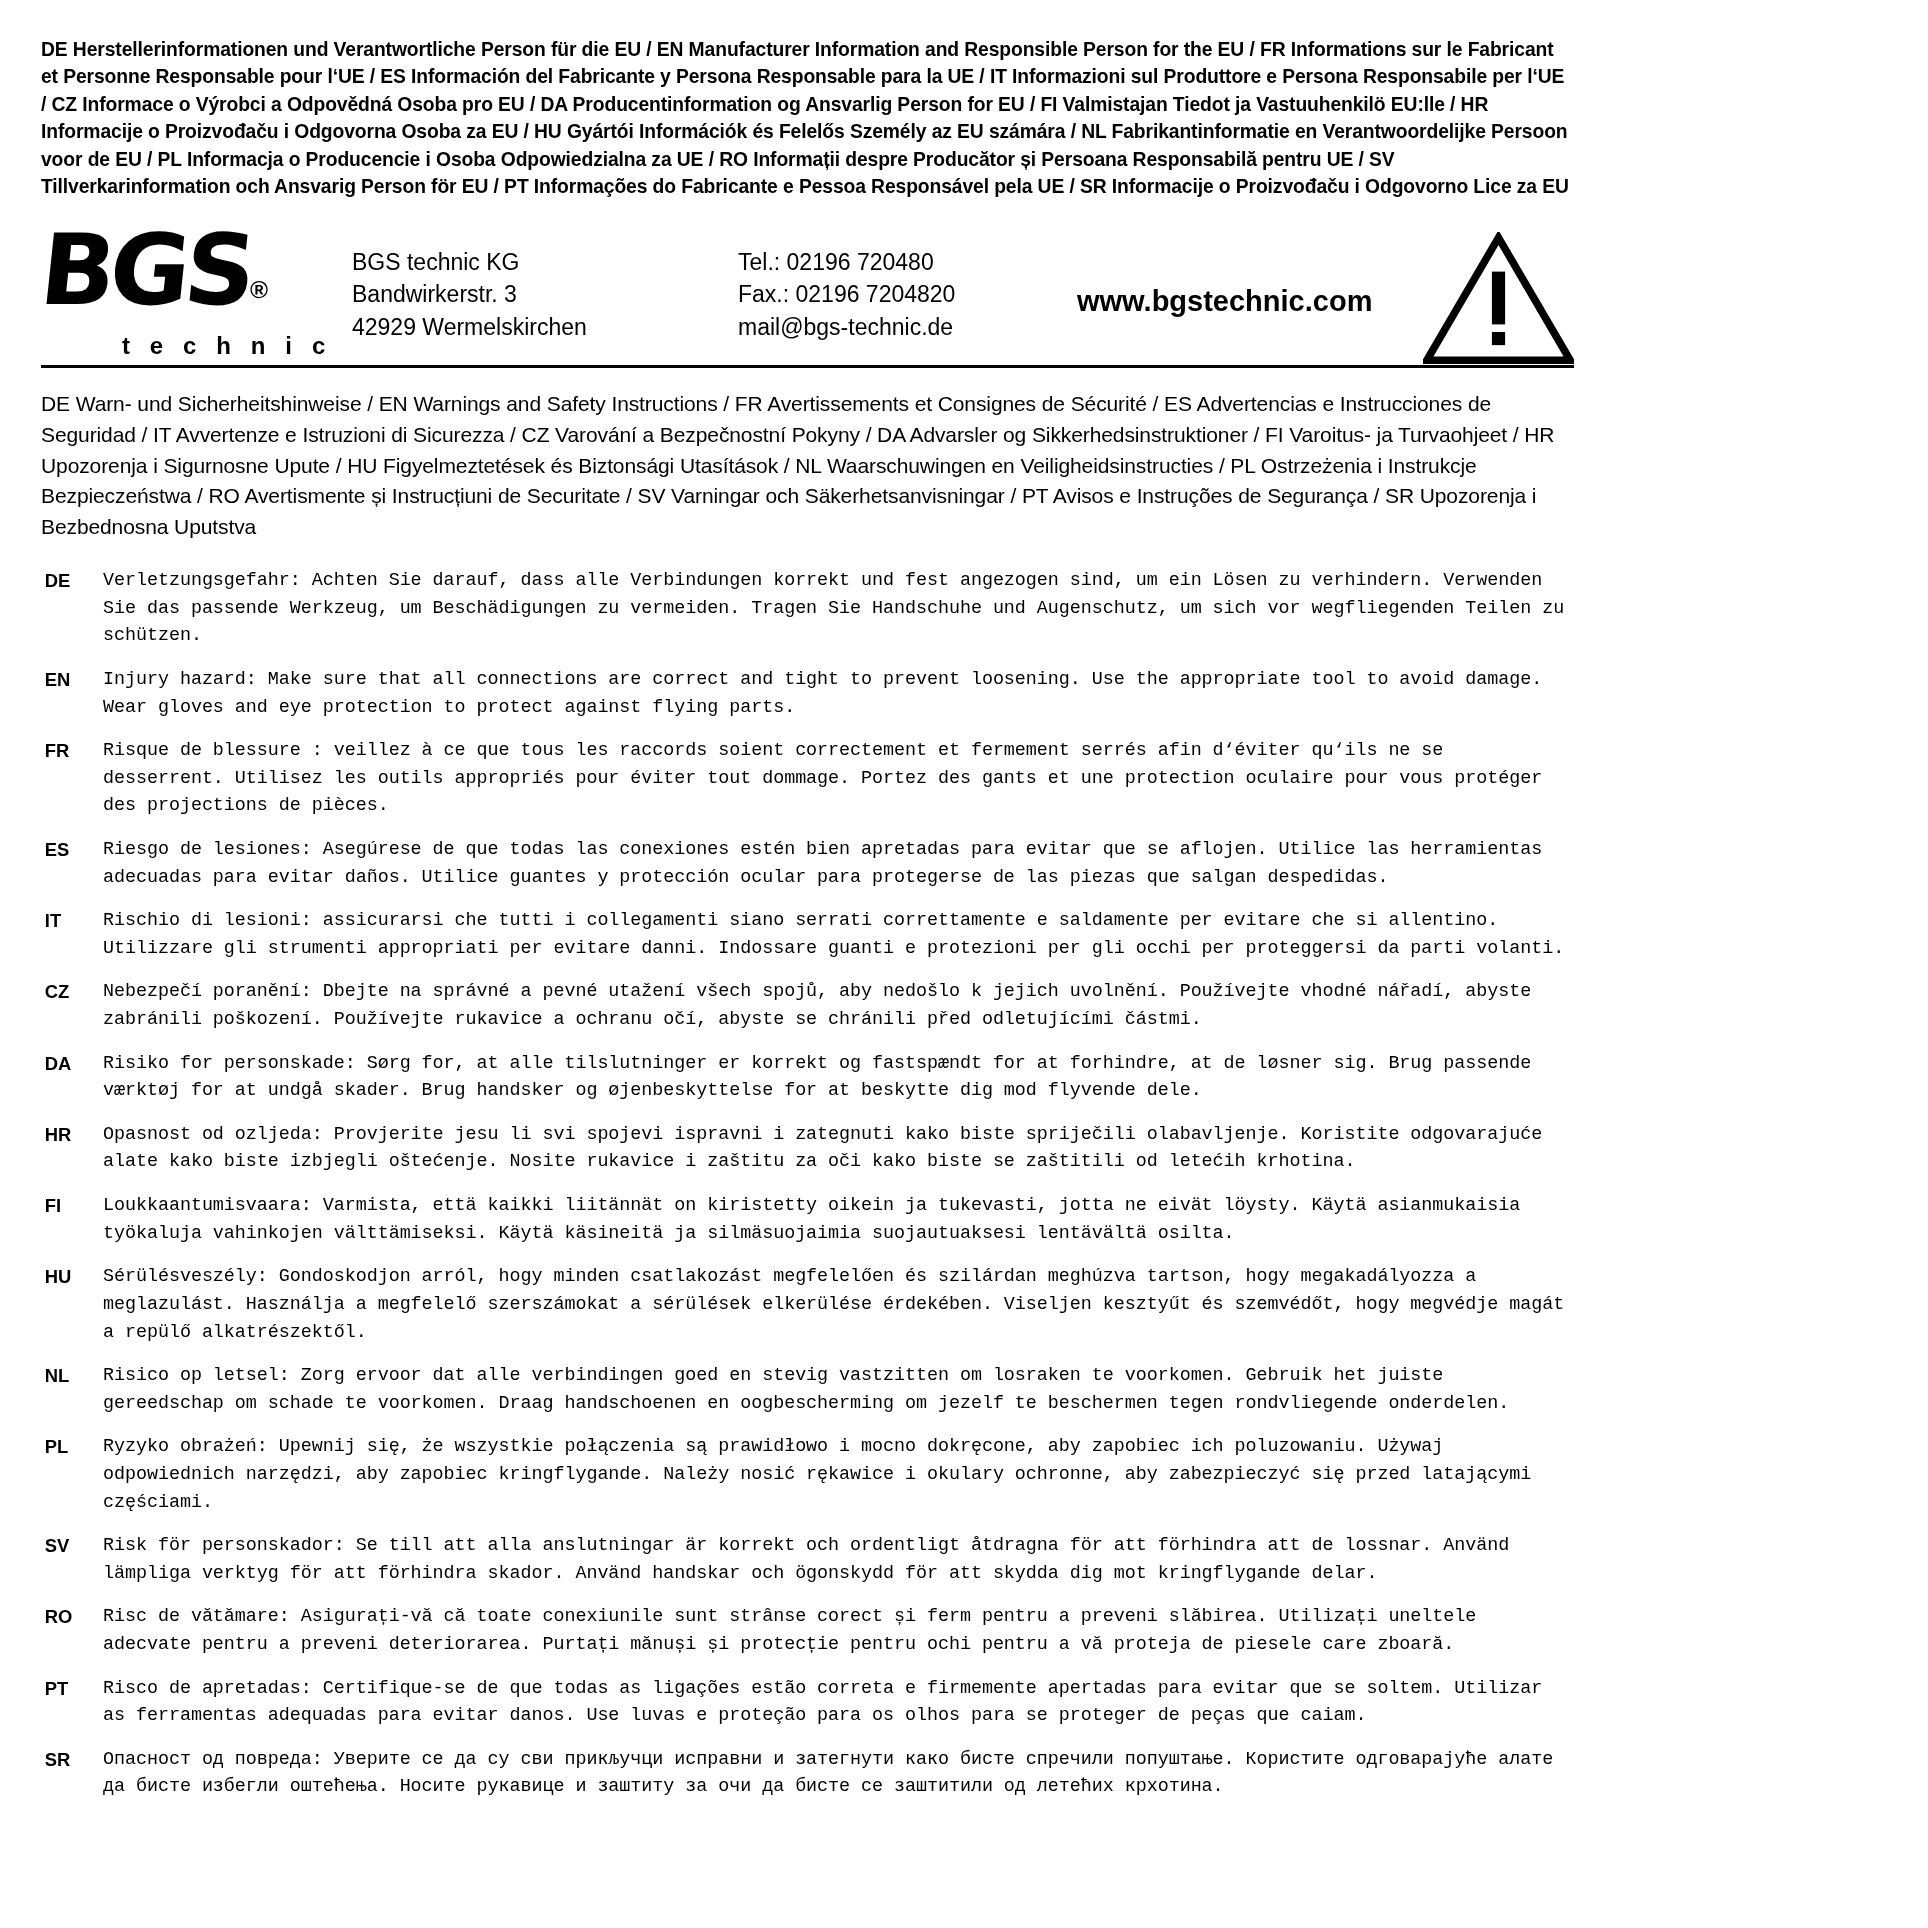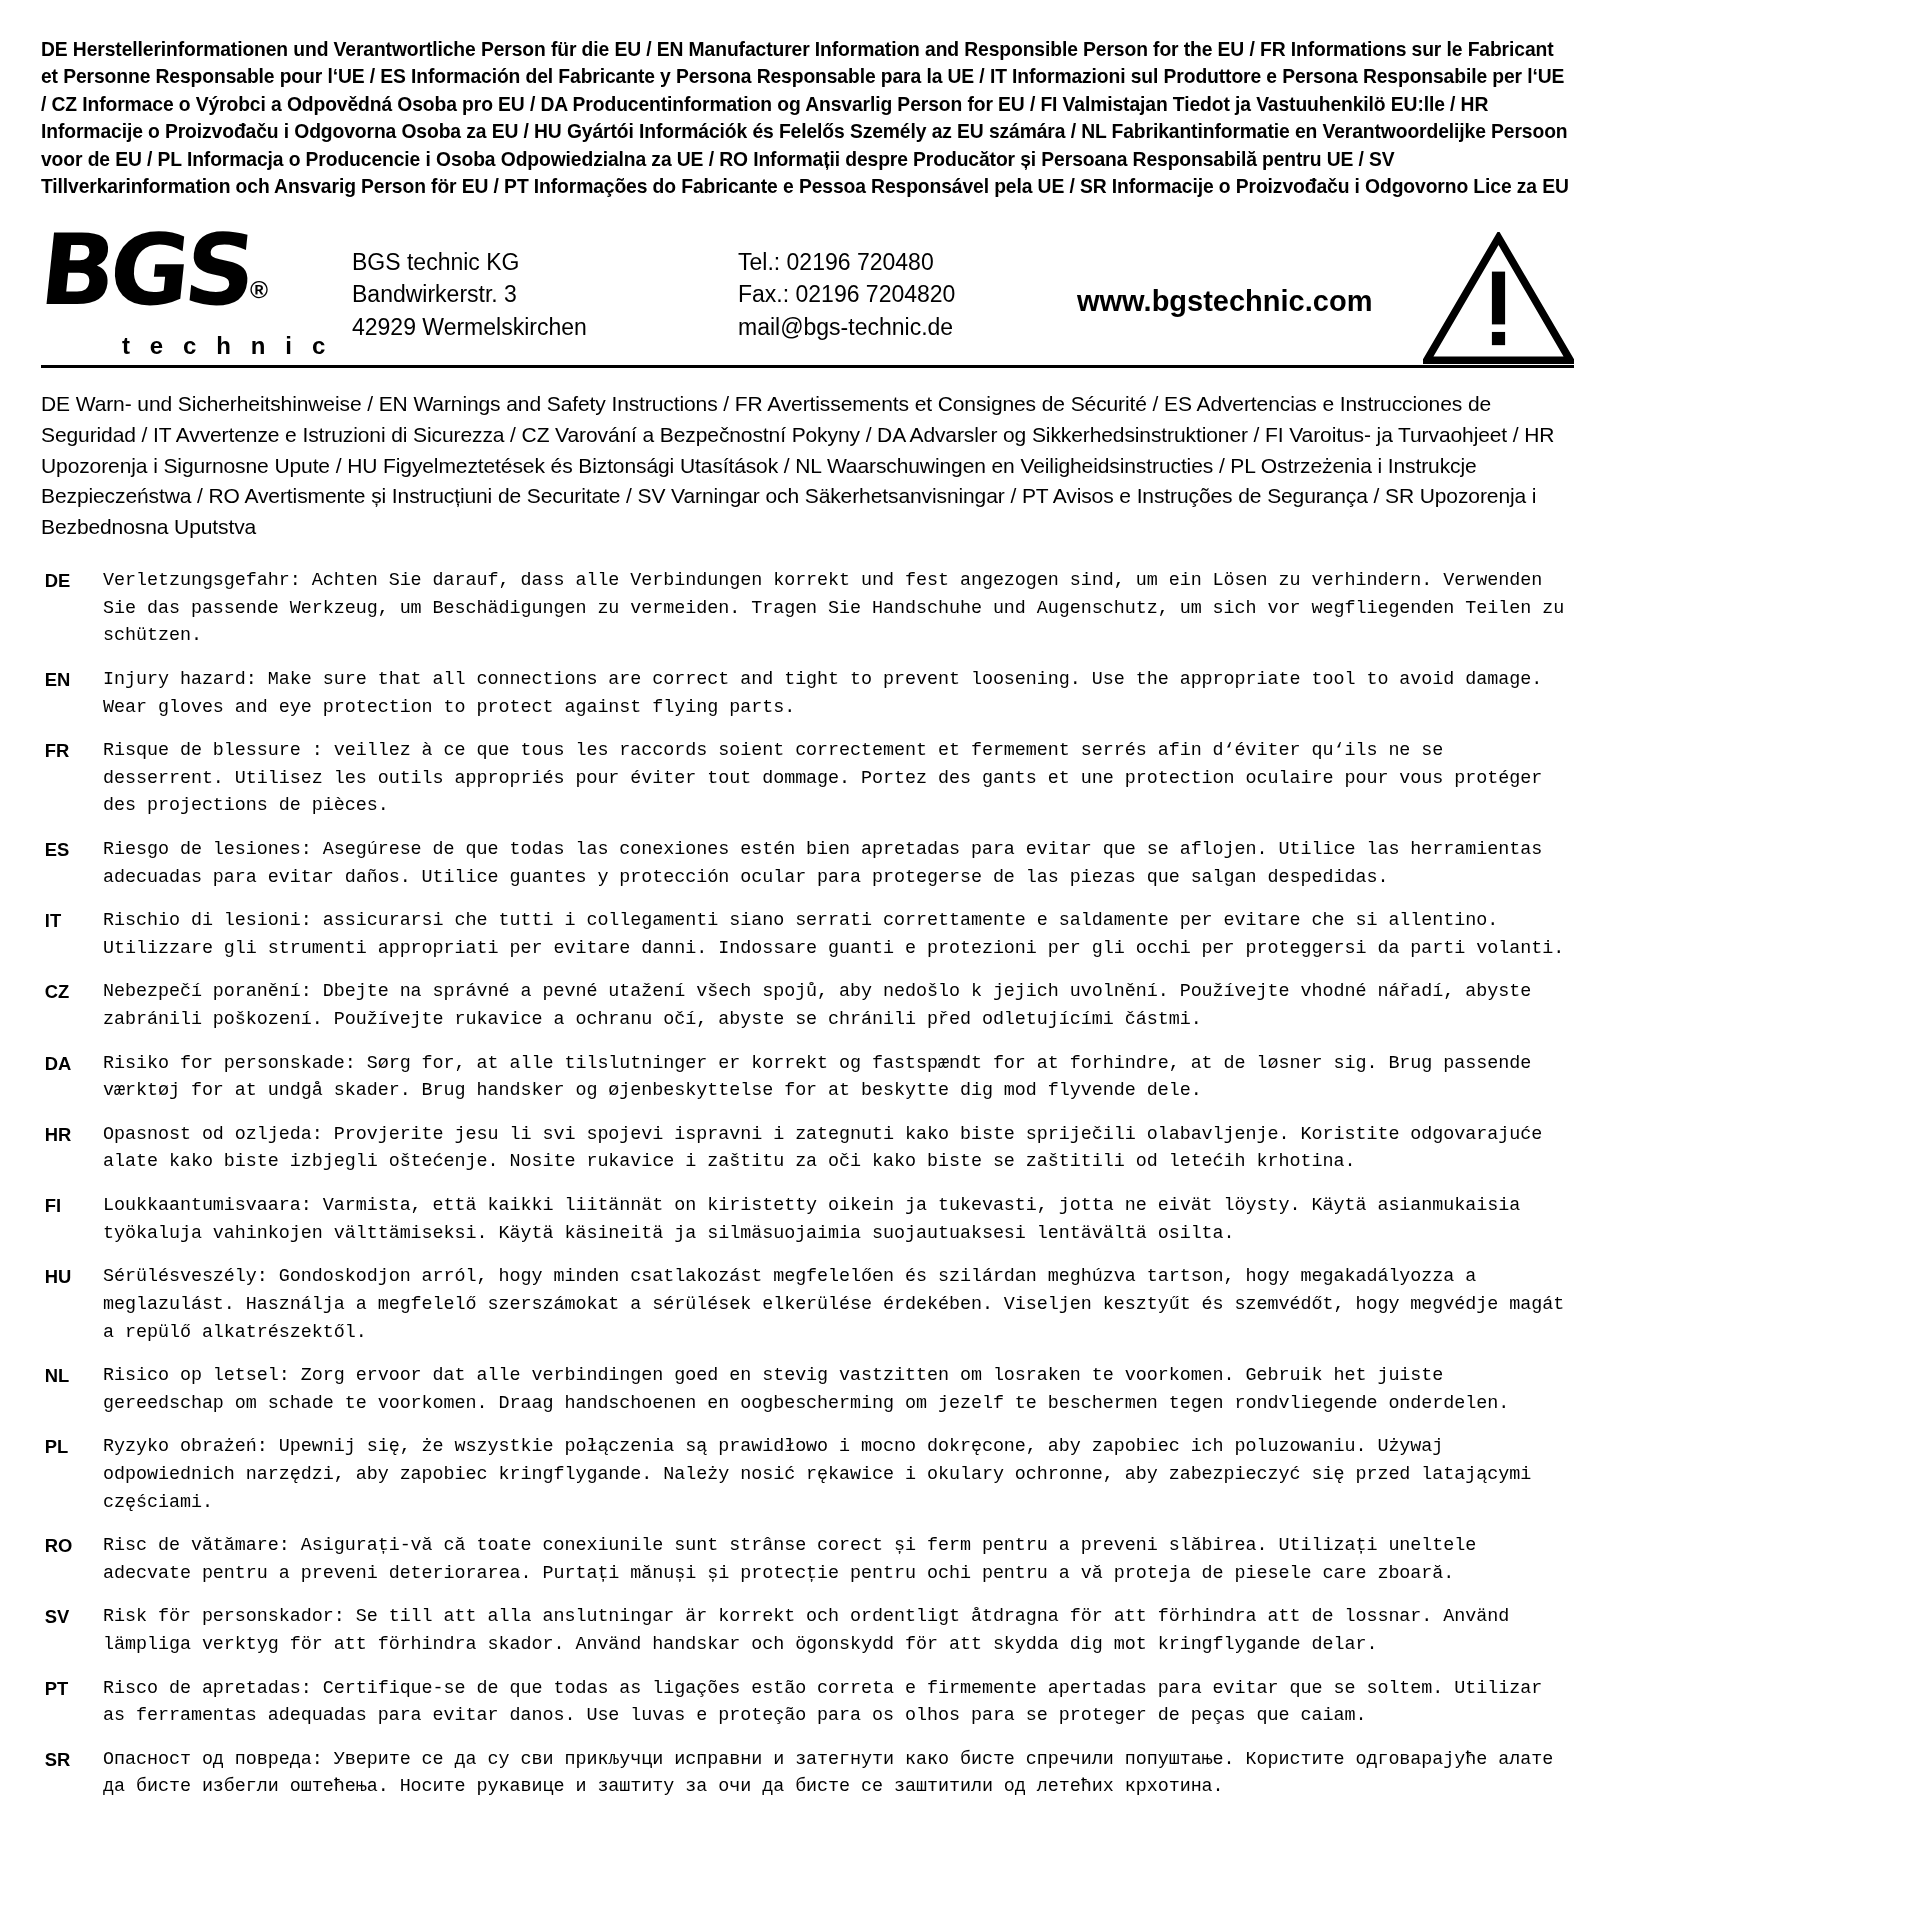--- a/index.html
+++ b/index.html
@@ -223,28 +223,28 @@
     </div>
     <div class="lang-row">
       <div class="lang-code">NL</div>
       <div class="lang-text">Risico op letsel: Zorg ervoor dat alle verbindingen goed en stevig vastzitten om losraken te voorkomen. Gebruik het juiste gereedschap om schade te voorkomen. Draag handschoenen en oogbescherming om jezelf te beschermen tegen rondvliegende onderdelen.</div>
     </div>
     <div class="lang-row">
       <div class="lang-code">PL</div>
       <div class="lang-text">Ryzyko obrażeń: Upewnij się, że wszystkie połączenia są prawidłowo i mocno dokręcone, aby zapobiec ich poluzowaniu. Używaj odpowiednich narzędzi, aby zapobiec kringflygande. Należy nosić rękawice i okulary ochronne, aby zabezpieczyć się przed latającymi częściami.</div>
     </div>
     <div class="lang-row">
+      <div class="lang-code">SV</div>
+      <div class="lang-text">Risk för personskador: Se till att alla anslutningar är korrekt och ordentligt åtdragna för att förhindra att de lossnar. Använd lämpliga verktyg för att förhindra skador. Använd handskar och ögonskydd för att skydda dig mot kringflygande delar.</div>
+    </div>
+    <div class="lang-row">
       <div class="lang-code">RO</div>
       <div class="lang-text">Risc de vătămare: Asigurați-vă că toate conexiunile sunt strânse corect și ferm pentru a preveni slăbirea. Utilizați uneltele adecvate pentru a preveni deteriorarea. Purtați mănuși și protecție pentru ochi pentru a vă proteja de piesele care zboară.</div>
     </div>
     <div class="lang-row">
-      <div class="lang-code">SV</div>
-      <div class="lang-text">Risk för personskador: Se till att alla anslutningar är korrekt och ordentligt åtdragna för att förhindra att de lossnar. Använd lämpliga verktyg för att förhindra skador. Använd handskar och ögonskydd för att skydda dig mot kringflygande delar.</div>
-    </div>
-    <div class="lang-row">
       <div class="lang-code">PT</div>
       <div class="lang-text">Risco de apretadas: Certifique-se de que todas as ligações estão correta e firmemente apertadas para evitar que se soltem. Utilizar as ferramentas adequadas para evitar danos. Use luvas e proteção para os olhos para se proteger de peças que caiam.</div>
     </div>
     <div class="lang-row">
       <div class="lang-code">SR</div>
       <div class="lang-text">Опасност од повреда: Уверите се да су сви прикључци исправни и затегнути како бисте спречили попуштање. Користите одговарајуће алате да бисте избегли оштећења. Носите рукавице и заштиту за очи да бисте се заштитили од летећих крхотина.</div>
     </div>
 
   </div>
 

